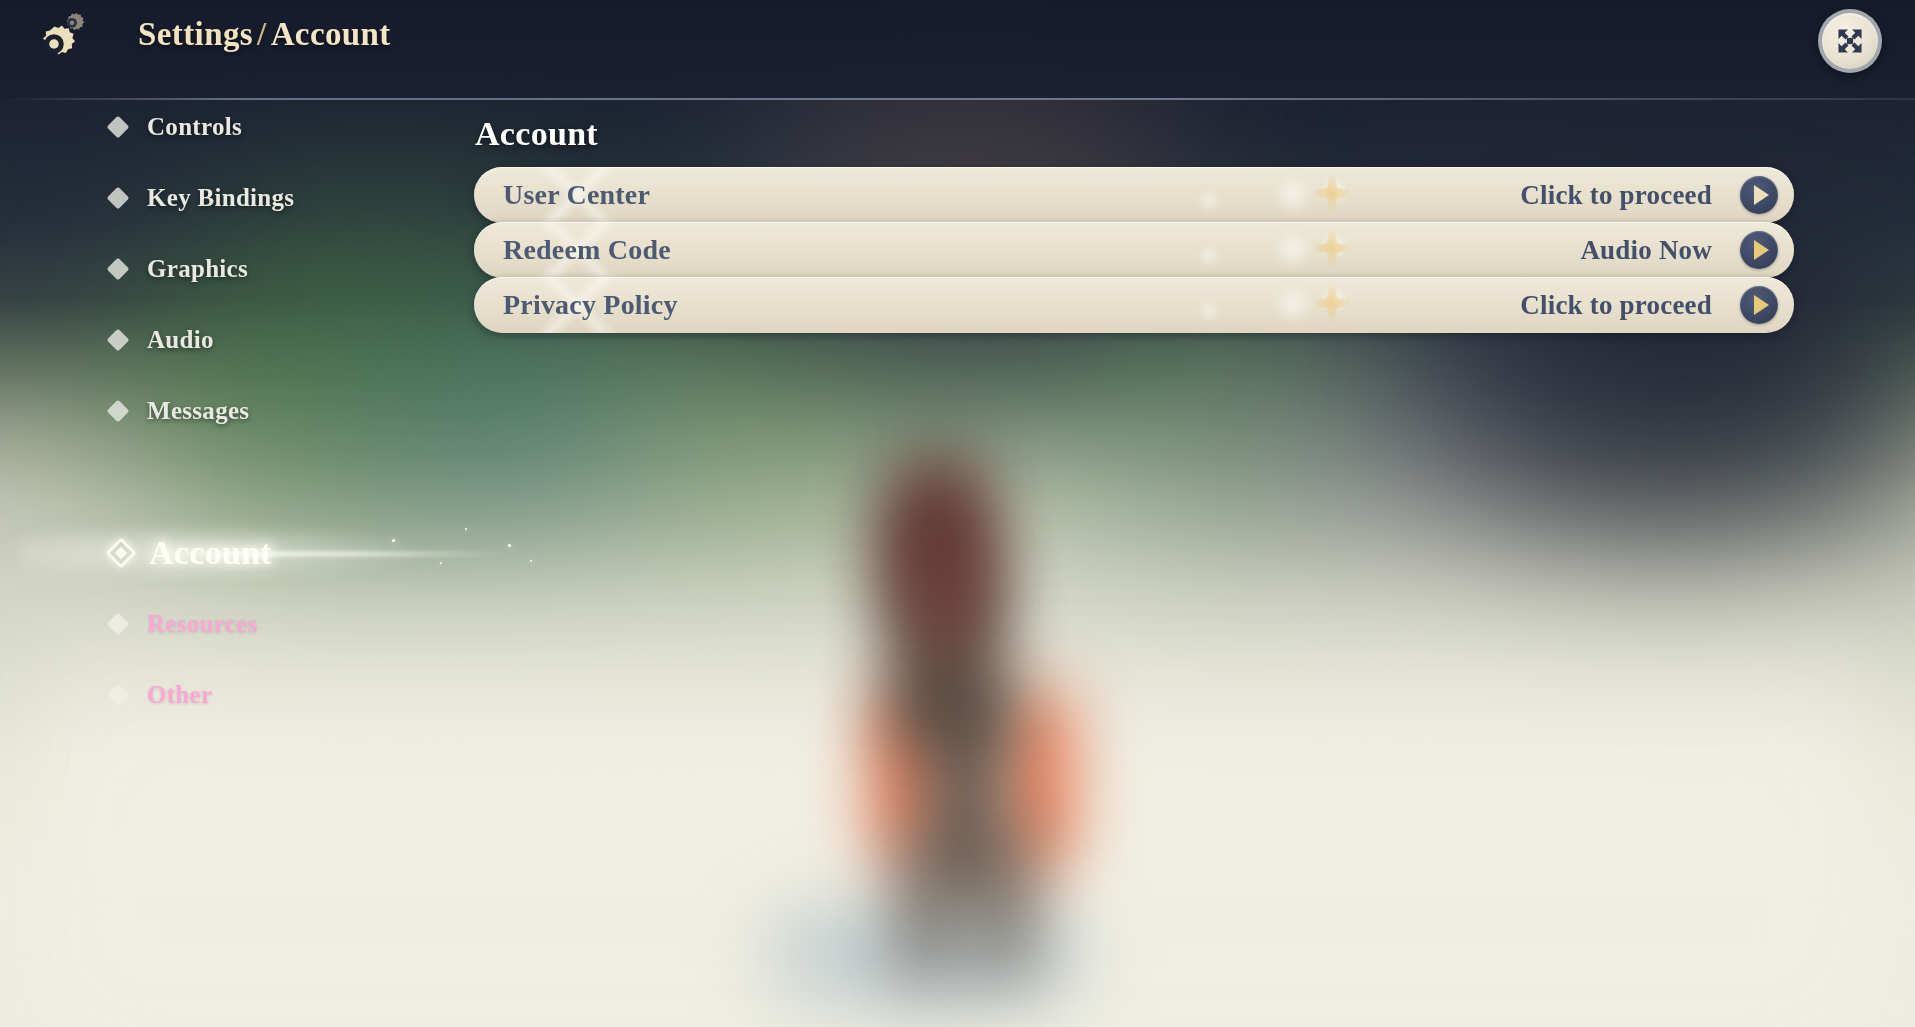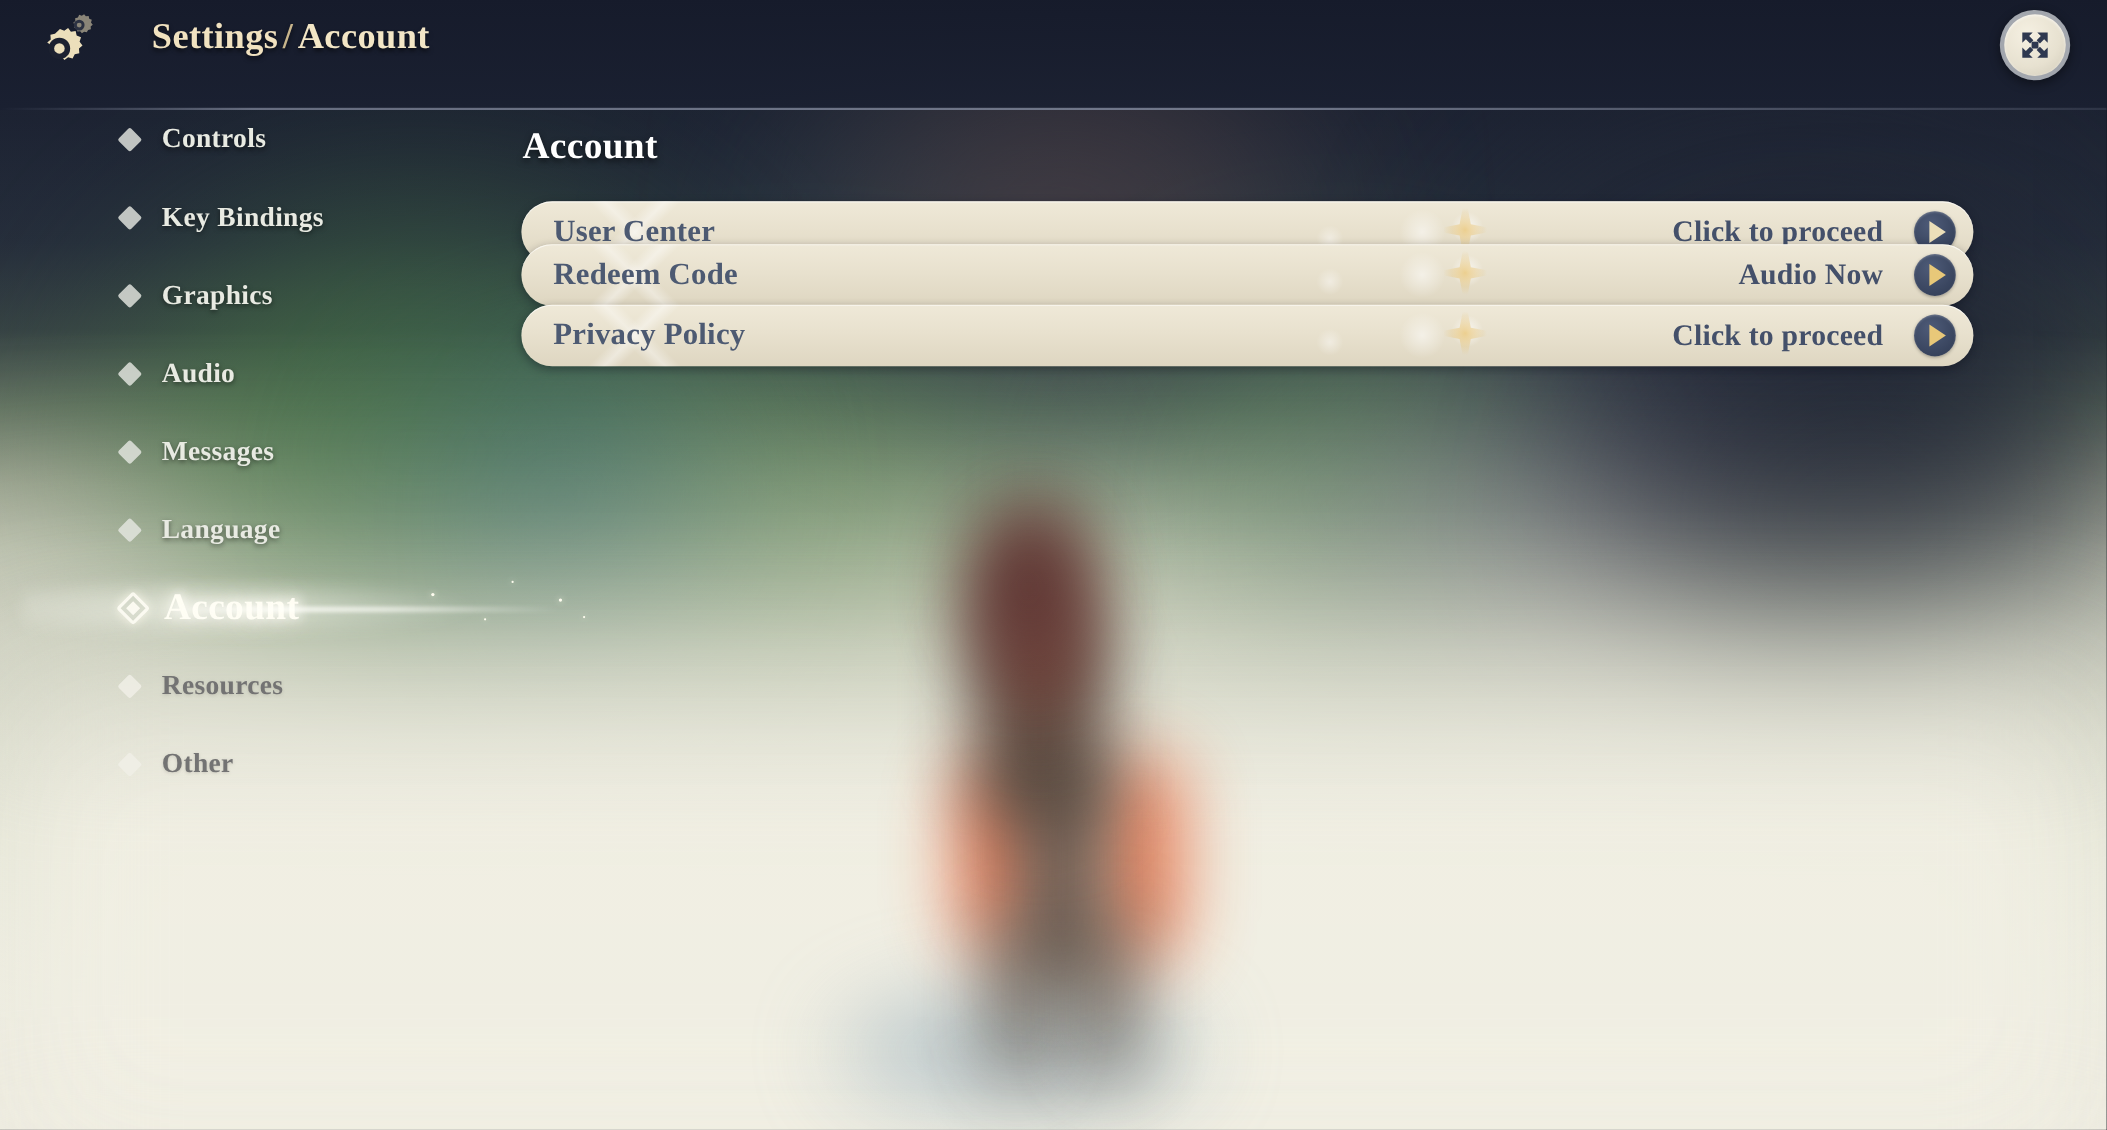--- a/index.html
+++ b/index.html
@@ -99,21 +99,21 @@
   }
   .nav-label {
     font-size:25px; font-weight:bold; letter-spacing:.3px;
   }
 
   
   .nav-item .nav-diamond { background:rgba(228,230,224,.82); }
   .nav-item .nav-label   { color:#e8eae2; text-shadow:0 2px 5px rgba(0,0,0,.5); }
 
   .nav-item.dim .nav-diamond { background:rgba(240,239,230,.85); }
-  .nav-item.dim .nav-label   { color:#737373; text-shadow:0 1px 3px rgba(150,148,136,.4); }
+  .nav-item.dim .nav-label   { color:#f9a8d4; text-shadow:0 1px 3px rgba(150,148,136,.4); }
 
   
   .nav-item.selected .nav-diamond {
     background:transparent; border:3px solid rgba(252,250,240,.95);
     border-radius:3px; width:22px; height:22px; margin-right:17px; position:relative;
     box-shadow:0 0 10px rgba(255,252,235,.8);
   }
   .nav-item.selected .nav-diamond::after {
     content:""; position:absolute; left:50%; top:50%;
     width:9px; height:9px; background:rgba(252,250,240,.95);
@@ -263,24 +263,20 @@
       <span class="nav-label">Graphics</span>
     </div>
     <div class="nav-item" style="top: 234px;">
       <span class="nav-diamond"></span>
       <span class="nav-label">Audio</span>
     </div>
     <div class="nav-item" style="top: 305px; justify-content: flex-end;">
       <span class="nav-diamond"></span>
       <span class="nav-label">Messages</span>
     </div>
-    <div class="nav-item" style="top: 376px;">
-      <span class="nav-diamond"></span>
-      <span class="nav-label">Language</span>
-    </div>
     <div class="nav-item selected" style="top: 447px;">
       <span class="nav-diamond"></span>
       <span class="nav-label">Account</span>
     </div>
     <div class="sel-glow" style="top: 441px;"></div>
     <div class="sel-streak" style="top: 469px;"></div>
     <div class="spark" style="left: 392px; top: 456px; width: 3px; height: 3px;"></div>
     <div class="spark" style="left: 440px; top: 479px; width: 2px; height: 2px;"></div>
     <div class="spark" style="left: 508px; top: 461px; width: 3px; height: 3px;"></div>
     <div class="spark" style="left: 530px; top: 477px; width: 2px; height: 2px;"></div>
@@ -291,21 +287,21 @@
     </div>
     <div class="nav-item dim" style="top: 589px;">
       <span class="nav-diamond"></span>
       <span class="nav-label">Other</span>
     </div>
   </div>
 
 <div id="main">
   <div id="panel-title">Account</div>
   <div id="rows-holder">
-      <div class="row" style="top: 100px;">
+      <div class="row" style="top: 84px;">
         <div class="pill-spark" style="left: 790px; margin-top: 0px; width: 58px; height: 58px; opacity: 0.55; background: radial-gradient(closest-side, rgba(255, 255, 255, 0.95) 0%, rgba(255, 255, 255, 0) 72%);"></div>
         <div class="pill-spark" style="left: 840px; margin-top: -4px; width: 40px; height: 40px; opacity: 0.75; background: radial-gradient(closest-side, rgba(255, 255, 255, 0.95) 0%, rgba(255, 255, 255, 0) 72%);"></div>
         <div class="pill-spark" style="left: 718px; margin-top: 6px; width: 34px; height: 34px; opacity: 0.45; background: radial-gradient(closest-side, rgba(255, 255, 255, 0.95) 0%, rgba(255, 255, 255, 0) 72%);"></div>
         <div class="pill-spark" style="left: 826px; width: 64px; height: 64px; margin-top: -2px; opacity: 0.85; background: radial-gradient(closest-side, rgba(233, 196, 116, 0.9) 0%, rgba(233, 196, 116, 0) 62%); clip-path: polygon(50% 0%, 58% 42%, 100% 50%, 58% 58%, 50% 100%, 42% 58%, 0% 50%, 42% 42%);"></div>
         <div class="row-label">User Center</div>
         <div class="row-action">Click to proceed</div>
         <div class="row-arrow">
           <span class="tri"></span>
         </div>
       </div>

